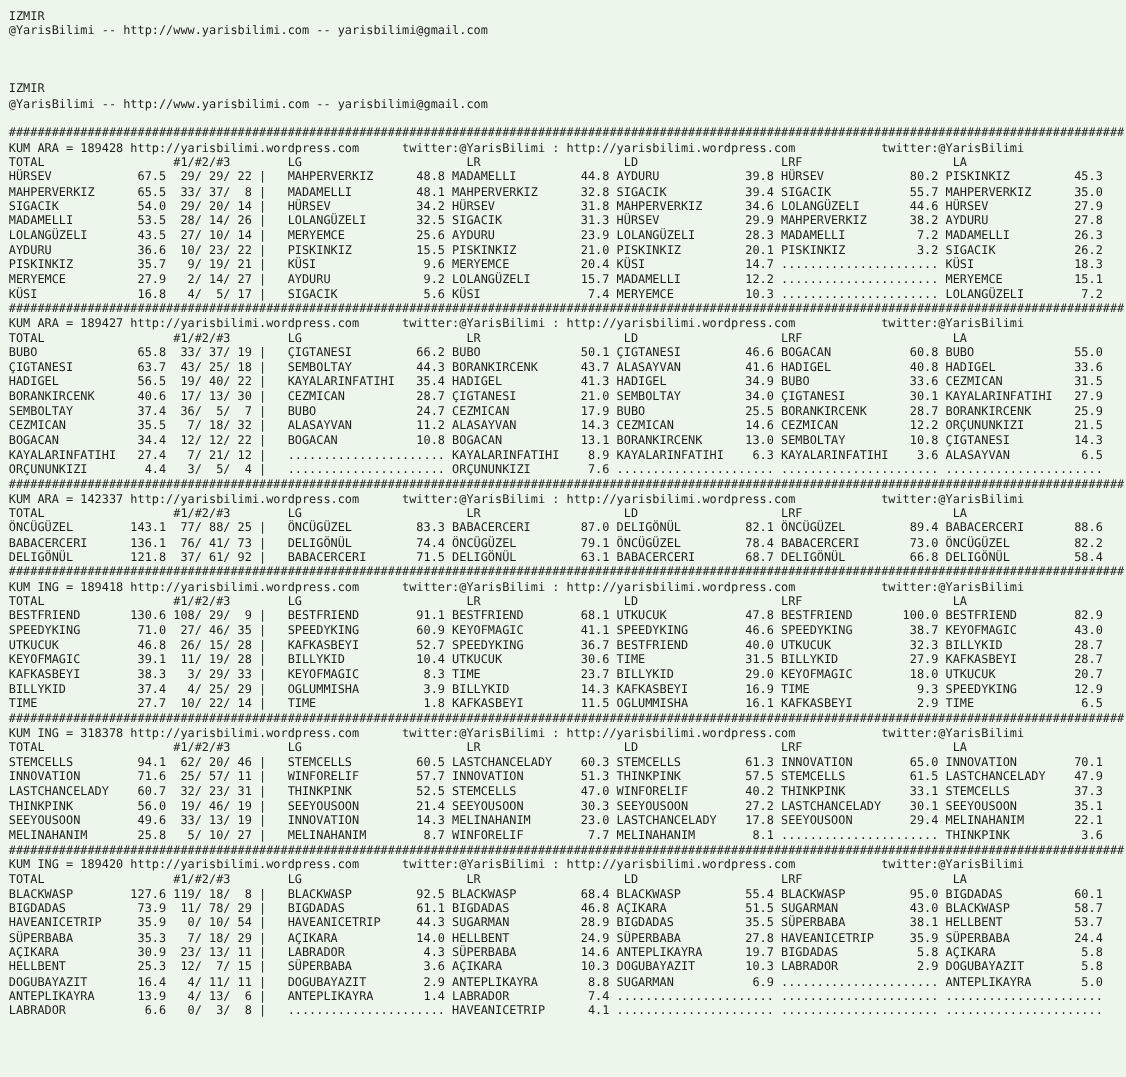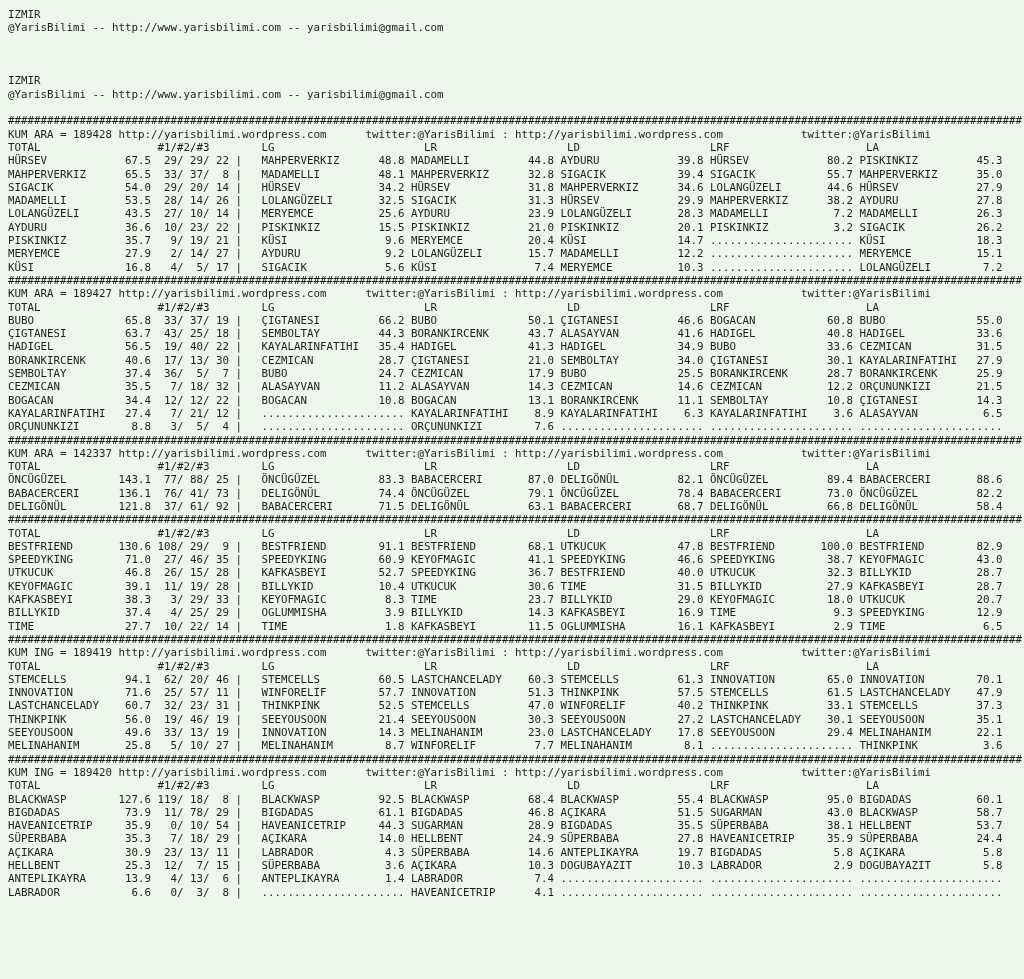--- a/index.html
+++ b/index.html
@@ -45,52 +45,54 @@
       <div class="line">KÜSI              16.8   4/  5/ 17 |   SIGACIK            5.6 KÜSI               7.4 MERYEMCE          10.3 ...................... LOLANGÜZELI        7.2</div>
       <div class="line">############################################################################################################################################################</div>
       <div class="line">KUM ARA = 189427 http://yarisbilimi.wordpress.com      twitter:@YarisBilimi : http://yarisbilimi.wordpress.com            twitter:@YarisBilimi</div>
       <div class="line">TOTAL                  #1/#2/#3        LG                       LR                    LD                    LRF                     LA</div>
       <div class="line">BUBO              65.8  33/ 37/ 19 |   ÇIGTANESI         66.2 BUBO              50.1 ÇIGTANESI         46.6 BOGACAN           60.8 BUBO              55.0</div>
       <div class="line">ÇIGTANESI         63.7  43/ 25/ 18 |   SEMBOLTAY         44.3 BORANKIRCENK      43.7 ALASAYVAN         41.6 HADIGEL           40.8 HADIGEL           33.6</div>
       <div class="line">HADIGEL           56.5  19/ 40/ 22 |   KAYALARINFATIHI   35.4 HADIGEL           41.3 HADIGEL           34.9 BUBO              33.6 CEZMICAN          31.5</div>
       <div class="line">BORANKIRCENK      40.6  17/ 13/ 30 |   CEZMICAN          28.7 ÇIGTANESI         21.0 SEMBOLTAY         34.0 ÇIGTANESI         30.1 KAYALARINFATIHI   27.9</div>
       <div class="line">SEMBOLTAY         37.4  36/  5/  7 |   BUBO              24.7 CEZMICAN          17.9 BUBO              25.5 BORANKIRCENK      28.7 BORANKIRCENK      25.9</div>
       <div class="line">CEZMICAN          35.5   7/ 18/ 32 |   ALASAYVAN         11.2 ALASAYVAN         14.3 CEZMICAN          14.6 CEZMICAN          12.2 ORÇUNUNKIZI       21.5</div>
-      <div class="line">BOGACAN           34.4  12/ 12/ 22 |   BOGACAN           10.8 BOGACAN           13.1 BORANKIRCENK      11.1 SEMBOLTAY         10.8 ÇIGTANESI         14.3</div>
+      <div class="line">BOGACAN           34.4  12/ 12/ 22 |   BOGACAN           10.8 BOGACAN           13.1 BORANKIRCENK      13.0 SEMBOLTAY         10.8 ÇIGTANESI         14.3</div>
       <div class="line">KAYALARINFATIHI   27.4   7/ 21/ 12 |   ...................... KAYALARINFATIHI    8.9 KAYALARINFATIHI    6.3 KAYALARINFATIHI    3.6 ALASAYVAN          6.5</div>
-      <div class="line">ORÇUNUNKIZI        8.8   3/  5/  4 |   ...................... ORÇUNUNKIZI        7.6 ...................... ...................... ......................</div>
+      <div class="line">ORÇUNUNKIZI        4.4   3/  5/  4 |   ...................... ORÇUNUNKIZI        7.6 ...................... ...................... ......................</div>
       <div class="line">############################################################################################################################################################</div>
       <div class="line">KUM ARA = 142337 http://yarisbilimi.wordpress.com      twitter:@YarisBilimi : http://yarisbilimi.wordpress.com            twitter:@YarisBilimi</div>
       <div class="line">TOTAL                  #1/#2/#3        LG                       LR                    LD                    LRF                     LA</div>
       <div class="line">ÖNCÜGÜZEL        143.1  77/ 88/ 25 |   ÖNCÜGÜZEL         83.3 BABACERCERI       87.0 DELIGÖNÜL         82.1 ÖNCÜGÜZEL         89.4 BABACERCERI       88.6</div>
       <div class="line">BABACERCERI      136.1  76/ 41/ 73 |   DELIGÖNÜL         74.4 ÖNCÜGÜZEL         79.1 ÖNCÜGÜZEL         78.4 BABACERCERI       73.0 ÖNCÜGÜZEL         82.2</div>
       <div class="line">DELIGÖNÜL        121.8  37/ 61/ 92 |   BABACERCERI       71.5 DELIGÖNÜL         63.1 BABACERCERI       68.7 DELIGÖNÜL         66.8 DELIGÖNÜL         58.4</div>
       <div class="line">############################################################################################################################################################</div>
+      <div class="line">KUM ING = 189418 http://yarisbilimi.wordpress.com      twitter:@YarisBilimi : http://yarisbilimi.wordpress.com            twitter:@YarisBilimi</div>
       <div class="line">TOTAL                  #1/#2/#3        LG                       LR                    LD                    LRF                     LA</div>
       <div class="line">BESTFRIEND       130.6 108/ 29/  9 |   BESTFRIEND        91.1 BESTFRIEND        68.1 UTKUCUK           47.8 BESTFRIEND       100.0 BESTFRIEND        82.9</div>
       <div class="line">SPEEDYKING        71.0  27/ 46/ 35 |   SPEEDYKING        60.9 KEYOFMAGIC        41.1 SPEEDYKING        46.6 SPEEDYKING        38.7 KEYOFMAGIC        43.0</div>
       <div class="line">UTKUCUK           46.8  26/ 15/ 28 |   KAFKASBEYI        52.7 SPEEDYKING        36.7 BESTFRIEND        40.0 UTKUCUK           32.3 BILLYKID          28.7</div>
       <div class="line">KEYOFMAGIC        39.1  11/ 19/ 28 |   BILLYKID          10.4 UTKUCUK           30.6 TIME              31.5 BILLYKID          27.9 KAFKASBEYI        28.7</div>
       <div class="line">KAFKASBEYI        38.3   3/ 29/ 33 |   KEYOFMAGIC         8.3 TIME              23.7 BILLYKID          29.0 KEYOFMAGIC        18.0 UTKUCUK           20.7</div>
       <div class="line">BILLYKID          37.4   4/ 25/ 29 |   OGLUMMISHA         3.9 BILLYKID          14.3 KAFKASBEYI        16.9 TIME               9.3 SPEEDYKING        12.9</div>
       <div class="line">TIME              27.7  10/ 22/ 14 |   TIME               1.8 KAFKASBEYI        11.5 OGLUMMISHA        16.1 KAFKASBEYI         2.9 TIME               6.5</div>
       <div class="line">############################################################################################################################################################</div>
-      <div class="line">KUM ING = 189419 http://yarisbilimi.wordpress.com      twitter:@YarisBilimi : http://yarisbilimi.wordpress.com            twitter:@YarisBilimi</div>
+      <div class="line">KUM ING = 318378 http://yarisbilimi.wordpress.com      twitter:@YarisBilimi : http://yarisbilimi.wordpress.com            twitter:@YarisBilimi</div>
       <div class="line">TOTAL                  #1/#2/#3        LG                       LR                    LD                    LRF                     LA</div>
       <div class="line">STEMCELLS         94.1  62/ 20/ 46 |   STEMCELLS         60.5 LASTCHANCELADY    60.3 STEMCELLS         61.3 INNOVATION        65.0 INNOVATION        70.1</div>
       <div class="line">INNOVATION        71.6  25/ 57/ 11 |   WINFORELIF        57.7 INNOVATION        51.3 THINKPINK         57.5 STEMCELLS         61.5 LASTCHANCELADY    47.9</div>
       <div class="line">LASTCHANCELADY    60.7  32/ 23/ 31 |   THINKPINK         52.5 STEMCELLS         47.0 WINFORELIF        40.2 THINKPINK         33.1 STEMCELLS         37.3</div>
       <div class="line">THINKPINK         56.0  19/ 46/ 19 |   SEEYOUSOON        21.4 SEEYOUSOON        30.3 SEEYOUSOON        27.2 LASTCHANCELADY    30.1 SEEYOUSOON        35.1</div>
       <div class="line">SEEYOUSOON        49.6  33/ 13/ 19 |   INNOVATION        14.3 MELINAHANIM       23.0 LASTCHANCELADY    17.8 SEEYOUSOON        29.4 MELINAHANIM       22.1</div>
       <div class="line">MELINAHANIM       25.8   5/ 10/ 27 |   MELINAHANIM        8.7 WINFORELIF         7.7 MELINAHANIM        8.1 ...................... THINKPINK          3.6</div>
       <div class="line">############################################################################################################################################################</div>
       <div class="line">KUM ING = 189420 http://yarisbilimi.wordpress.com      twitter:@YarisBilimi : http://yarisbilimi.wordpress.com            twitter:@YarisBilimi</div>
       <div class="line">TOTAL                  #1/#2/#3        LG                       LR                    LD                    LRF                     LA</div>
       <div class="line">BLACKWASP        127.6 119/ 18/  8 |   BLACKWASP         92.5 BLACKWASP         68.4 BLACKWASP         55.4 BLACKWASP         95.0 BIGDADAS          60.1</div>
       <div class="line">BIGDADAS          73.9  11/ 78/ 29 |   BIGDADAS          61.1 BIGDADAS          46.8 AÇIKARA           51.5 SUGARMAN          43.0 BLACKWASP         58.7</div>
       <div class="line">HAVEANICETRIP     35.9   0/ 10/ 54 |   HAVEANICETRIP     44.3 SUGARMAN          28.9 BIGDADAS          35.5 SÜPERBABA         38.1 HELLBENT          53.7</div>
       <div class="line">SÜPERBABA         35.3   7/ 18/ 29 |   AÇIKARA           14.0 HELLBENT          24.9 SÜPERBABA         27.8 HAVEANICETRIP     35.9 SÜPERBABA         24.4</div>
       <div class="line">AÇIKARA           30.9  23/ 13/ 11 |   LABRADOR           4.3 SÜPERBABA         14.6 ANTEPLIKAYRA      19.7 BIGDADAS           5.8 AÇIKARA            5.8</div>
       <div class="line">HELLBENT          25.3  12/  7/ 15 |   SÜPERBABA          3.6 AÇIKARA           10.3 DOGUBAYAZIT       10.3 LABRADOR           2.9 DOGUBAYAZIT        5.8</div>
+      <div class="line">DOGUBAYAZIT       16.4   4/ 11/ 11 |   DOGUBAYAZIT        2.9 ANTEPLIKAYRA       8.8 SUGARMAN           6.9 ...................... ANTEPLIKAYRA       5.0</div>
       <div class="line">ANTEPLIKAYRA      13.9   4/ 13/  6 |   ANTEPLIKAYRA       1.4 LABRADOR           7.4 ...................... ...................... ......................</div>
       <div class="line">LABRADOR           6.6   0/  3/  8 |   ...................... HAVEANICETRIP      4.1 ...................... ...................... ......................</div>
     </div>
 </div>
 
 </body></html>

